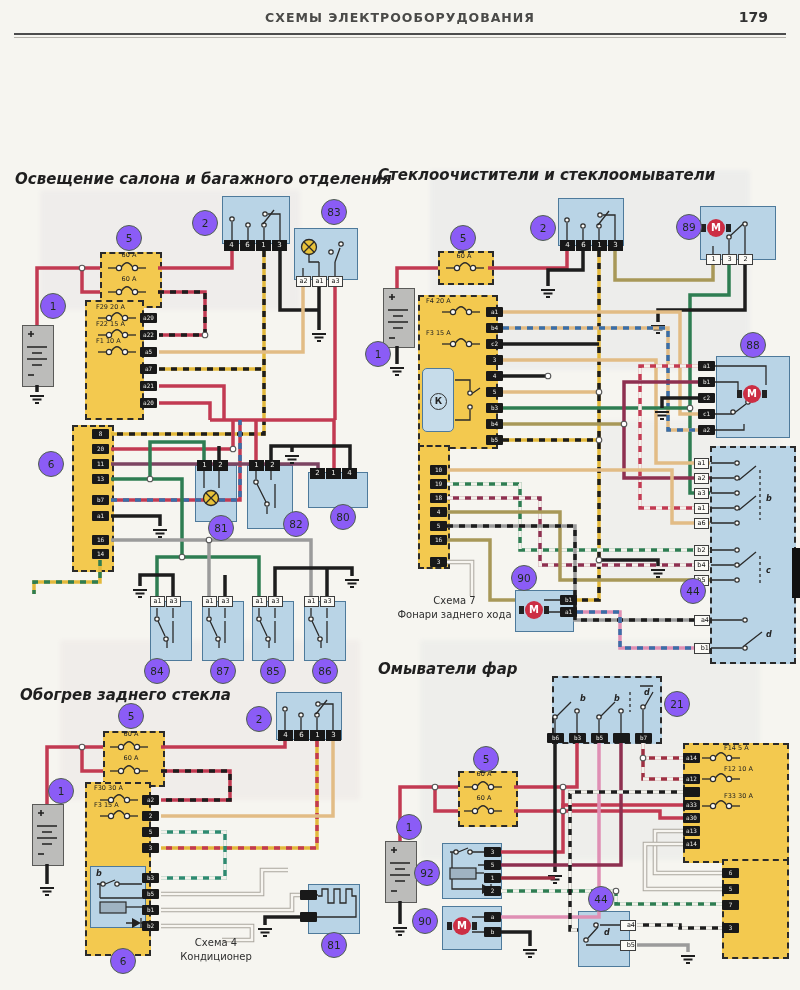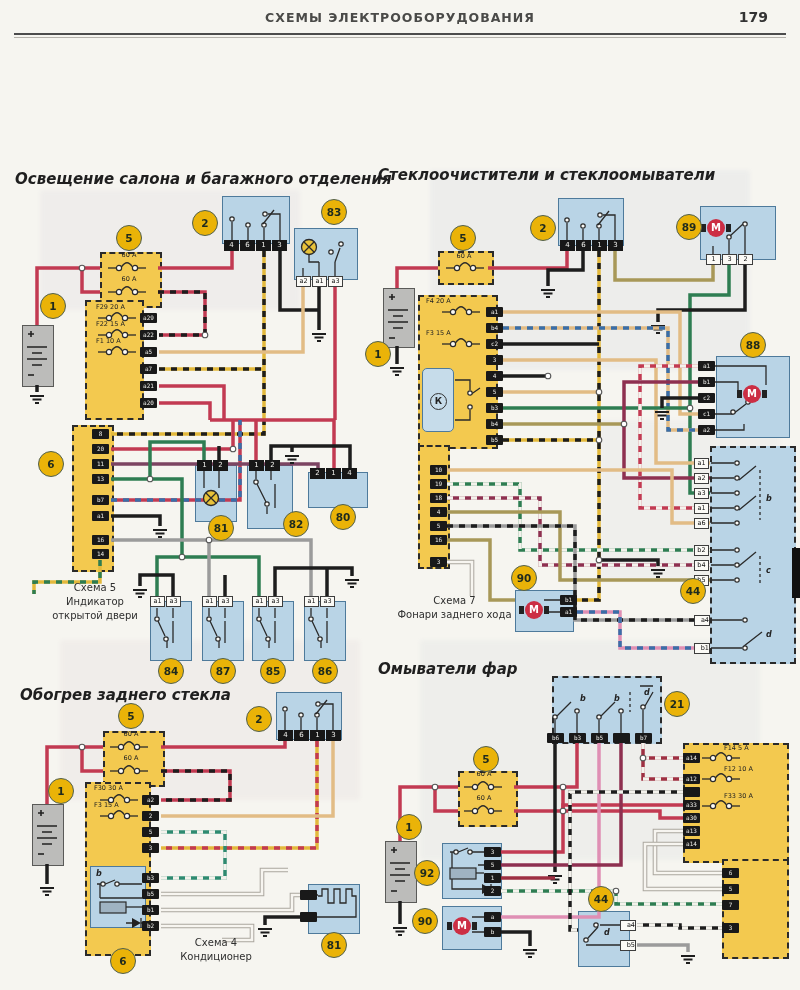--- a/index.html
+++ b/index.html
@@ -3,22 +3,22 @@
 <meta charset="utf-8">
 <style>
   html,body{margin:0;padding:0;}
   body{width:800px;height:990px;position:relative;background:#f6f5f0;font-family:"DejaVu Sans",sans-serif;overflow:hidden;}
   #page{position:absolute;inset:0;}
   .gh{position:absolute;opacity:.07;filter:blur(2px);pointer-events:none;}
   .hdr{position:absolute;left:0;top:10px;width:100%;text-align:center;font-size:12.5px;font-weight:bold;color:#4a4a48;letter-spacing:1px;}
   .pgnum{position:absolute;right:32px;top:9px;font-size:14px;font-weight:bold;color:#333;}
   .rule{position:absolute;left:14px;top:33px;width:772px;border-top:2px solid #4c4c4c;border-bottom:1px solid #b5b2ac;height:2px;}
   .sect-title{position:absolute;font-style:italic;font-weight:bold;font-size:15px;color:#1f1f1f;white-space:nowrap;}
-  .badge{position:absolute;width:24px;height:24px;border-radius:50%;background:#eab308;border:1.5px solid #50604f;color:#1e2a1e;
-         font-size:10.5px;font-weight:bold;display:flex;align-items:center;justify-content:center;z-index:12;}
+  .badge{position:absolute;width:24px;height:24px;border-radius:50%;background:#8b5cf6;border:1.5px solid #50604f;color:#1e2a1e;
+         font-size:10.5px;font-weight:normal;display:flex;align-items:center;justify-content:center;z-index:12;}
   .ybox{position:absolute;background:#f3c94f;border:2px dashed #2a2a2a;z-index:2;}
   .bbox{position:absolute;background:#b9d4e6;border:1.5px solid #4e7a9b;z-index:2;}
   .bboxd{position:absolute;background:#b9d4e6;border:2px dashed #2a2a2a;z-index:2;}
   .battery{position:absolute;background:#bcbcba;border:1.5px solid #5a5a58;z-index:2;}
   .kbox{position:absolute;background:#c6dcea;border:1.2px solid #4e7a9b;border-radius:5px;z-index:3;}
   .pincol{position:absolute;display:flex;flex-direction:column;z-index:11;}
   .pinrow{position:absolute;display:flex;flex-direction:row;z-index:11;}
   .pin{width:17px;height:10px;background:#191919;color:#eeeeea;font-size:6px;line-height:10px;text-align:center;
        font-family:"DejaVu Sans Mono",monospace;border-radius:1px;flex:none;}
   .pin1{position:absolute;z-index:11;}
@@ -418,21 +418,21 @@
   </svg>
 
   <div class="badge" style="left:40px;top:293px;">1</div>
   <div class="badge" style="left:116px;top:225px;">5</div>
   <div class="badge" style="left:192px;top:210px;">2</div>
   <div class="badge" style="left:321px;top:199px;">83</div>
   <div class="badge" style="left:38px;top:451px;">6</div>
   <div class="badge" style="left:208px;top:515px;">81</div>
   <div class="badge" style="left:283px;top:511px;">82</div>
   <div class="badge" style="left:330px;top:504px;">80</div>
-  <div class="badge" style="left:158px;top:658px;">84</div>
+  <div class="badge" style="left:144px;top:658px;">84</div>
   <div class="badge" style="left:210px;top:658px;">87</div>
   <div class="badge" style="left:260px;top:658px;">85</div>
   <div class="badge" style="left:312px;top:658px;">86</div>
 
   <div class="flabc" style="left:108px;top:251px;width:42px;">60 A</div>
   <div class="flabc" style="left:108px;top:275px;width:42px;">60 A</div>
   <div class="flab" style="left:96px;top:303px;">F29 20 A</div>
   <div class="flab" style="left:96px;top:320px;">F22 15 A</div>
   <div class="flab" style="left:96px;top:337px;">F1 10 A</div>
 
@@ -491,25 +491,20 @@
       <span class="cellw">a3</span>
     </div>
   <div class="crow" style="left:252px;top:596px;">
       <span class="cellw">a1</span>
       <span class="cellw">a3</span>
     </div>
   <div class="crow" style="left:304px;top:596px;">
       <span class="cellw">a1</span>
       <span class="cellw">a3</span>
     </div>
-  <div class="note" style="left:40px;top:581px;width:110px;text-align:center;">
-    <div>Схема 5</div>
-    <div>Индикатор</div>
-    <div>открытой двери</div>
-  </div>
 
   <div class="badge" style="left:450px;top:225px;">5</div>
   <div class="badge" style="left:530px;top:215px;">2</div>
   <div class="badge" style="left:676px;top:214px;">89</div>
   <div class="badge" style="left:365px;top:341px;">1</div>
   <div class="badge" style="left:740px;top:332px;">88</div>
   <div class="badge" style="left:511px;top:565px;">90</div>
   <div class="badge" style="left:680px;top:578px;">44</div>
 
   <div class="flabc" style="left:443px;top:252px;width:42px;">60 A</div>

